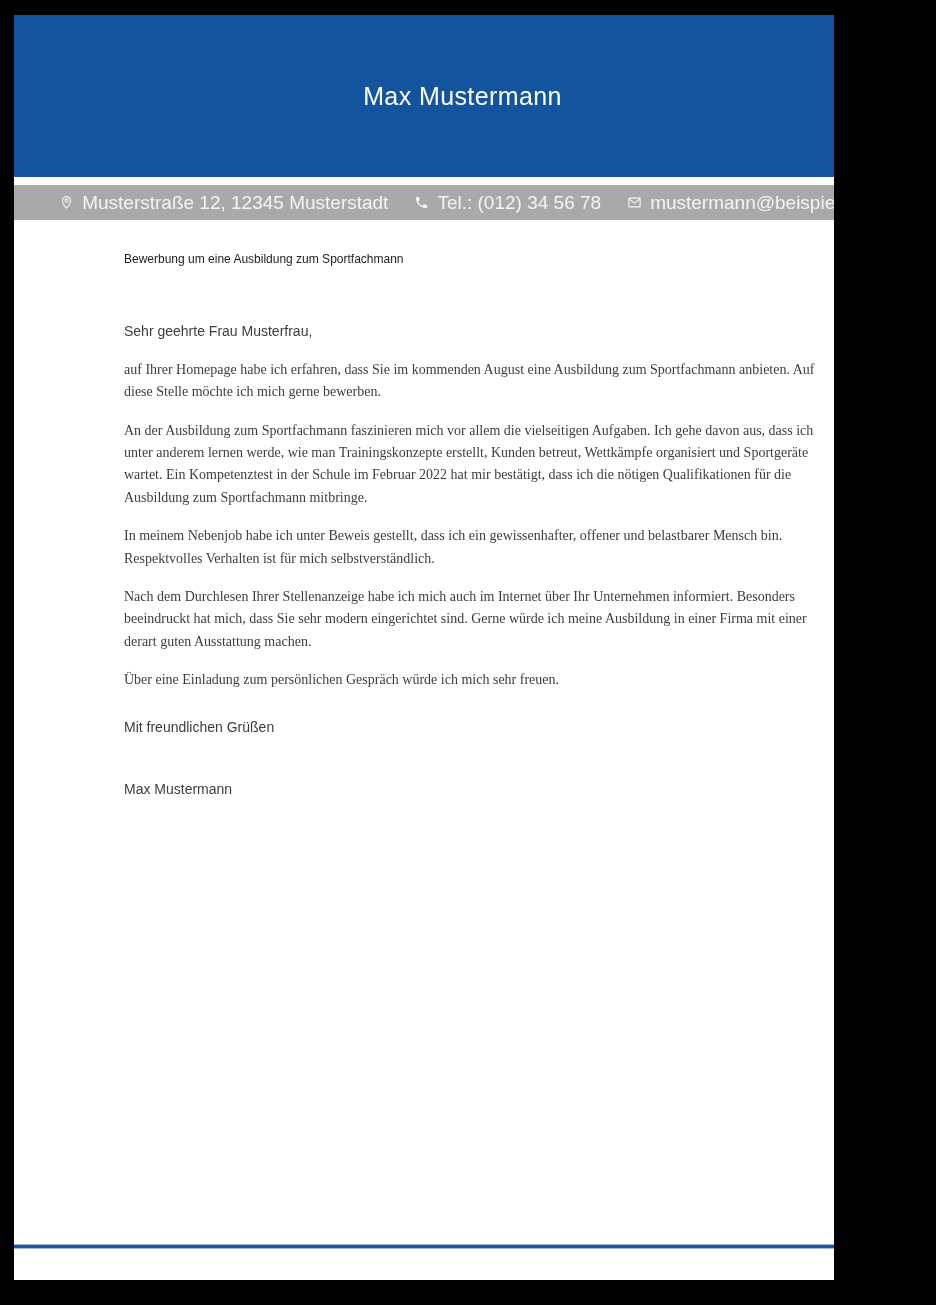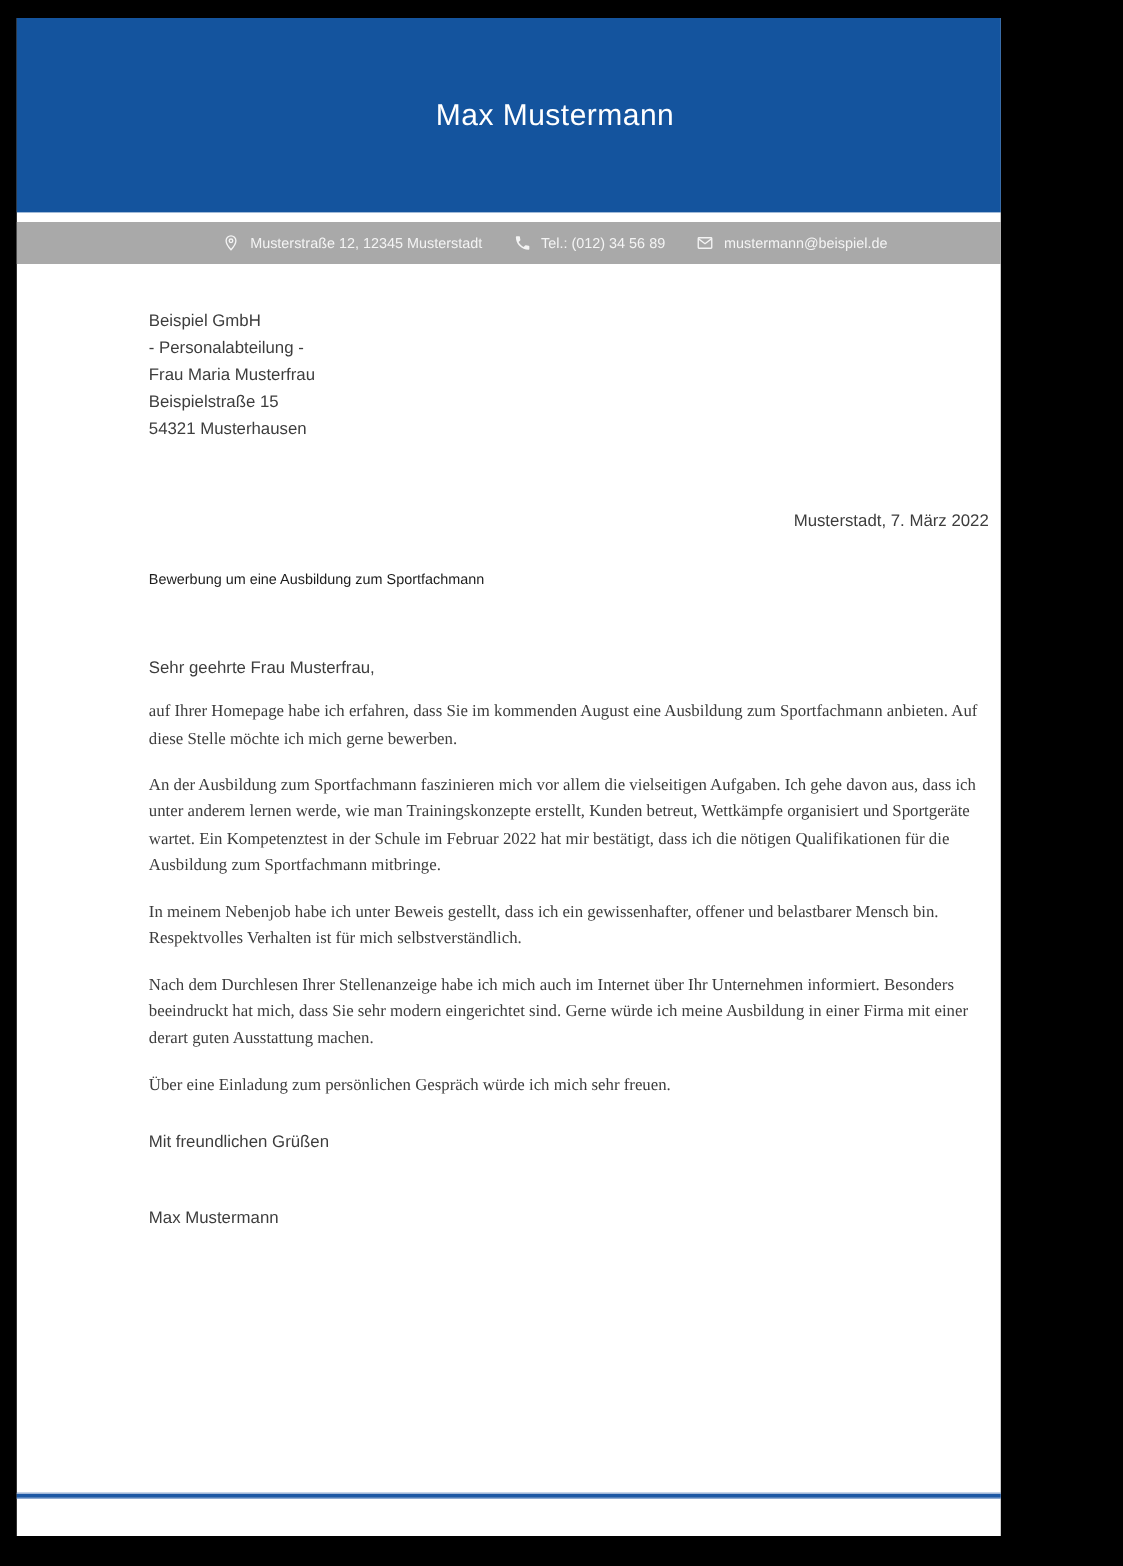--- a/index.html
+++ b/index.html
@@ -40,21 +40,21 @@
   
   .contact-bar {
     margin-top: 8px;
     height: 35px;
     background: #a9a9a9;
     display: flex;
     align-items: center;
     justify-content: center;
     gap: 26px;
     color: #f4f4f4;
-    font-size: 12px;
+    font-size: 19px;
   }
   .contact-item {
     display: flex;
     align-items: center;
     gap: 8px;
     white-space: nowrap;
   }
   .contact-item svg { display: block; width: 15px; height: 15px; }
   
   .letter {
@@ -109,44 +109,36 @@
           </svg>
         </span>
         <span>Musterstraße 12, 12345 Musterstadt</span>
       </div>
       <div class="contact-item">
         <span>
           <svg viewBox="0 0 24 24" fill="#f4f4f4">
             <path d="M6.62 10.79c1.44 2.83 3.76 5.14 6.59 6.59l2.2-2.21c.27-.27.67-.36 1.02-.24 1.12.37 2.33.57 3.57.57.55 0 1 .45 1 1V20c0 .55-.45 1-1 1-9.39 0-17-7.61-17-17 0-.55.45-1 1-1h3.5c.55 0 1 .45 1 1 0 1.25.2 2.45.57 3.57.11.35.03.74-.25 1.02l-2.2 2.2z"></path>
           </svg>
         </span>
-        <span>Tel.: (012) 34 56 89</span>
+        <span>Tel.: (012) 34 56 78</span>
       </div>
       <div class="contact-item">
         <span>
           <svg viewBox="0 0 24 24" fill="none" stroke="#f4f4f4" stroke-width="1.8">
             <rect x="3" y="5" width="18" height="14" rx="1"></rect>
             <path d="M3.5 6.5 12 13l8.5-6.5"></path>
           </svg>
         </span>
         <span>mustermann@beispiel.de</span>
       </div>
     </div>
 
     <div class="letter">
 
-      <div class="recipient">
-        <div>Beispiel GmbH</div>
-        <div>- Personalabteilung -</div>
-        <div>Frau Maria Musterfrau</div>
-        <div>Beispielstraße 15</div>
-        <div>54321 Musterhausen</div>
-      </div>
 
-      <div class="dateline">Musterstadt, 7. März 2022</div>
 
       <div class="subject">Bewerbung um eine Ausbildung zum Sportfachmann</div>
 
       <div class="salutation">Sehr geehrte Frau Musterfrau,</div>
 
       <p class="para">auf Ihrer Homepage habe ich erfahren, dass Sie im kommenden August eine Ausbildung zum Sportfachmann anbieten. Auf diese Stelle möchte ich mich gerne bewerben.</p>
       <p class="para">An der Ausbildung zum Sportfachmann faszinieren mich vor allem die vielseitigen Aufgaben. Ich gehe davon aus, dass ich unter anderem lernen werde, wie man Trainingskonzepte erstellt, Kunden betreut, Wettkämpfe organisiert und Sportgeräte wartet. Ein Kompetenztest in der Schule im Februar 2022 hat mir bestätigt, dass ich die nötigen Qualifikationen für die Ausbildung zum Sportfachmann mitbringe.</p>
       <p class="para">In meinem Nebenjob habe ich unter Beweis gestellt, dass ich ein gewissenhafter, offener und belastbarer Mensch bin. Respektvolles Verhalten ist für mich selbstverständlich.</p>
       <p class="para">Nach dem Durchlesen Ihrer Stellenanzeige habe ich mich auch im Internet über Ihr Unternehmen informiert. Besonders beeindruckt hat mich, dass Sie sehr modern eingerichtet sind. Gerne würde ich meine Ausbildung in einer Firma mit einer derart guten Ausstattung machen.</p>
       <p class="para">Über eine Einladung zum persönlichen Gespräch würde ich mich sehr freuen.</p>

